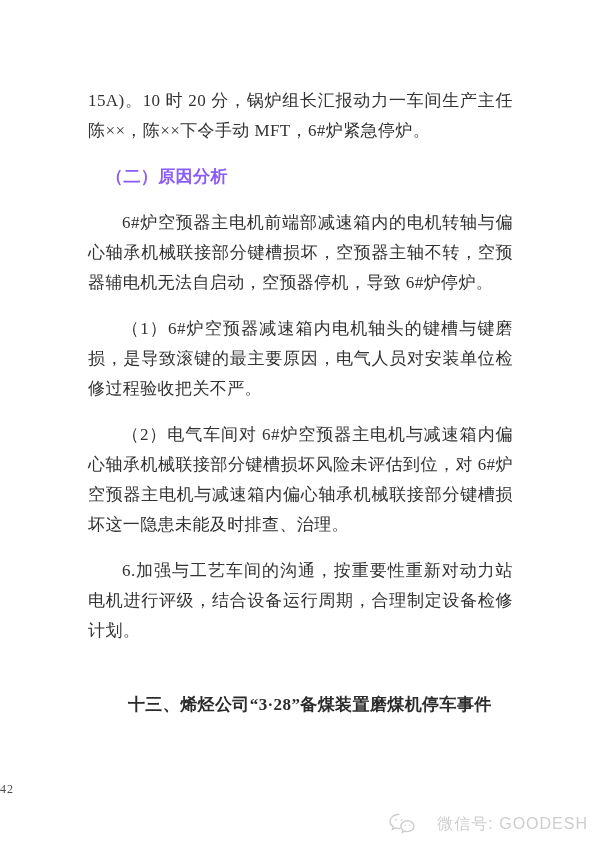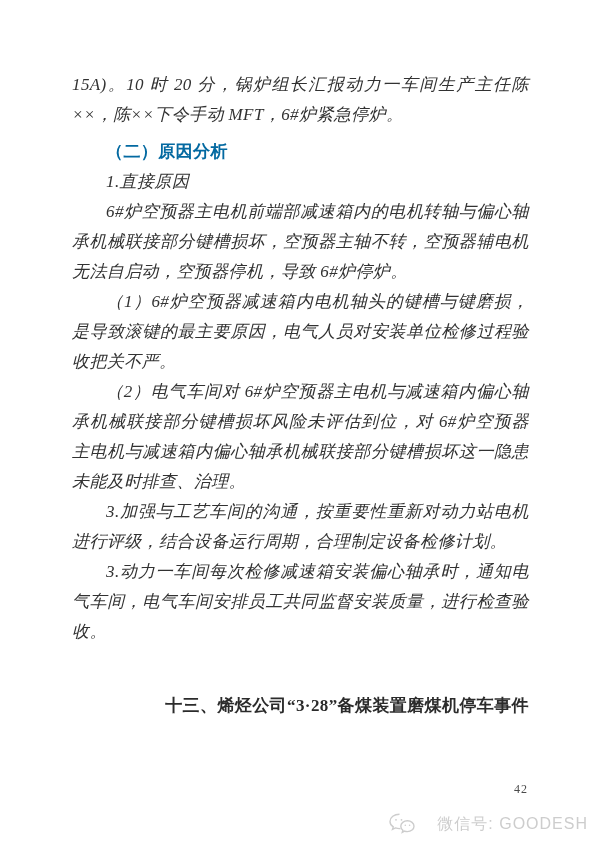--- a/index.html
+++ b/index.html
@@ -20,49 +20,48 @@
     position: absolute;
     left: 72px;
     top: 70px;
     width: 457px;
     font-size: 17px;
     line-height: 30px;
     text-align: justify;
     letter-spacing: 0.4px;
   }
   .para {
-    margin: 0;
-    font-style: italic;
+    margin: 16px;
   }
   .ind {
     text-indent: 2em;
   }
   .heading {
     font-weight: bold;
     font-size: 17px;
     line-height: 30px;
     margin: 7px 0 0 0;
     text-indent: 2em;
-    color: #0369a1;
+    color: #8b5cf6;
   }
   .section-title {
     font-weight: bold;
     font-size: 17px;
     line-height: 30px;
     margin: 44px 0 0 0;
     text-indent: 1.1em;
     color: #2b2b2b;
-    text-align: right;
+    text-align: center;
   }
   .page-number {
     position: absolute;
     top: 782px;
     left: 0;
     width: 528px;
-    text-align: right;
+    text-align: left;
     font-size: 12px;
     color: #4a4a4a;
     letter-spacing: 1px;
   }
   .watermark {
     position: absolute;
     top: 812px;
     right: 12px;
     display: flex;
     align-items: center;
@@ -77,26 +76,24 @@
   }
 </style>
 </head>
 <body>
 
 <div class="page">
 
   <div class="content">
     <p class="para">15A)。10 时 20 分，锅炉组长汇报动力一车间生产主任陈××，陈××下令手动 MFT，6#炉紧急停炉。</p>
     <h3 class="heading">（二）原因分析</h3>
-    <p class="para ind">1.直接原因</p>
     <p class="para ind">6#炉空预器主电机前端部减速箱内的电机转轴与偏心轴承机械联接部分键槽损坏，空预器主轴不转，空预器辅电机无法自启动，空预器停机，导致 6#炉停炉。</p>
     <p class="para ind">（1）6#炉空预器减速箱内电机轴头的键槽与键磨损，是导致滚键的最主要原因，电气人员对安装单位检修过程验收把关不严。</p>
     <p class="para ind">（2）电气车间对 6#炉空预器主电机与减速箱内偏心轴承机械联接部分键槽损坏风险未评估到位，对 6#炉空预器主电机与减速箱内偏心轴承机械联接部分键槽损坏这一隐患未能及时排查、治理。</p>
-    <p class="para ind">3.加强与工艺车间的沟通，按重要性重新对动力站电机进行评级，结合设备运行周期，合理制定设备检修计划。</p>
-    <p class="para ind">3.动力一车间每次检修减速箱安装偏心轴承时，通知电气车间，电气车间安排员工共同监督安装质量，进行检查验收。</p>
+    <p class="para ind">6.加强与工艺车间的沟通，按重要性重新对动力站电机进行评级，结合设备运行周期，合理制定设备检修计划。</p>
     <h2 class="section-title">十三、烯烃公司“3·28”备煤装置磨煤机停车事件</h2>
   </div>
 
   <div class="page-number">42</div>
 
   <div class="watermark">
     <svg class="wechat-icon" width="30" height="24" viewBox="0 0 30 24" fill="none" stroke="#cdcdcd" stroke-width="1.4">
       <path d="M12.5 2.2 C7.2 2.2 3 5.4 3 9.4 C3 11.7 4.3 13.6 6.3 14.9 L5.5 17.4 L8.4 15.9 C9.6 16.3 11 16.6 12.5 16.6 C12.8 16.6 13.1 16.6 13.4 16.5"></path>
       <circle cx="9" cy="7.8" r="0.9" fill="#cdcdcd" stroke="none"></circle>
       <circle cx="14.5" cy="7.8" r="0.9" fill="#cdcdcd" stroke="none"></circle>

